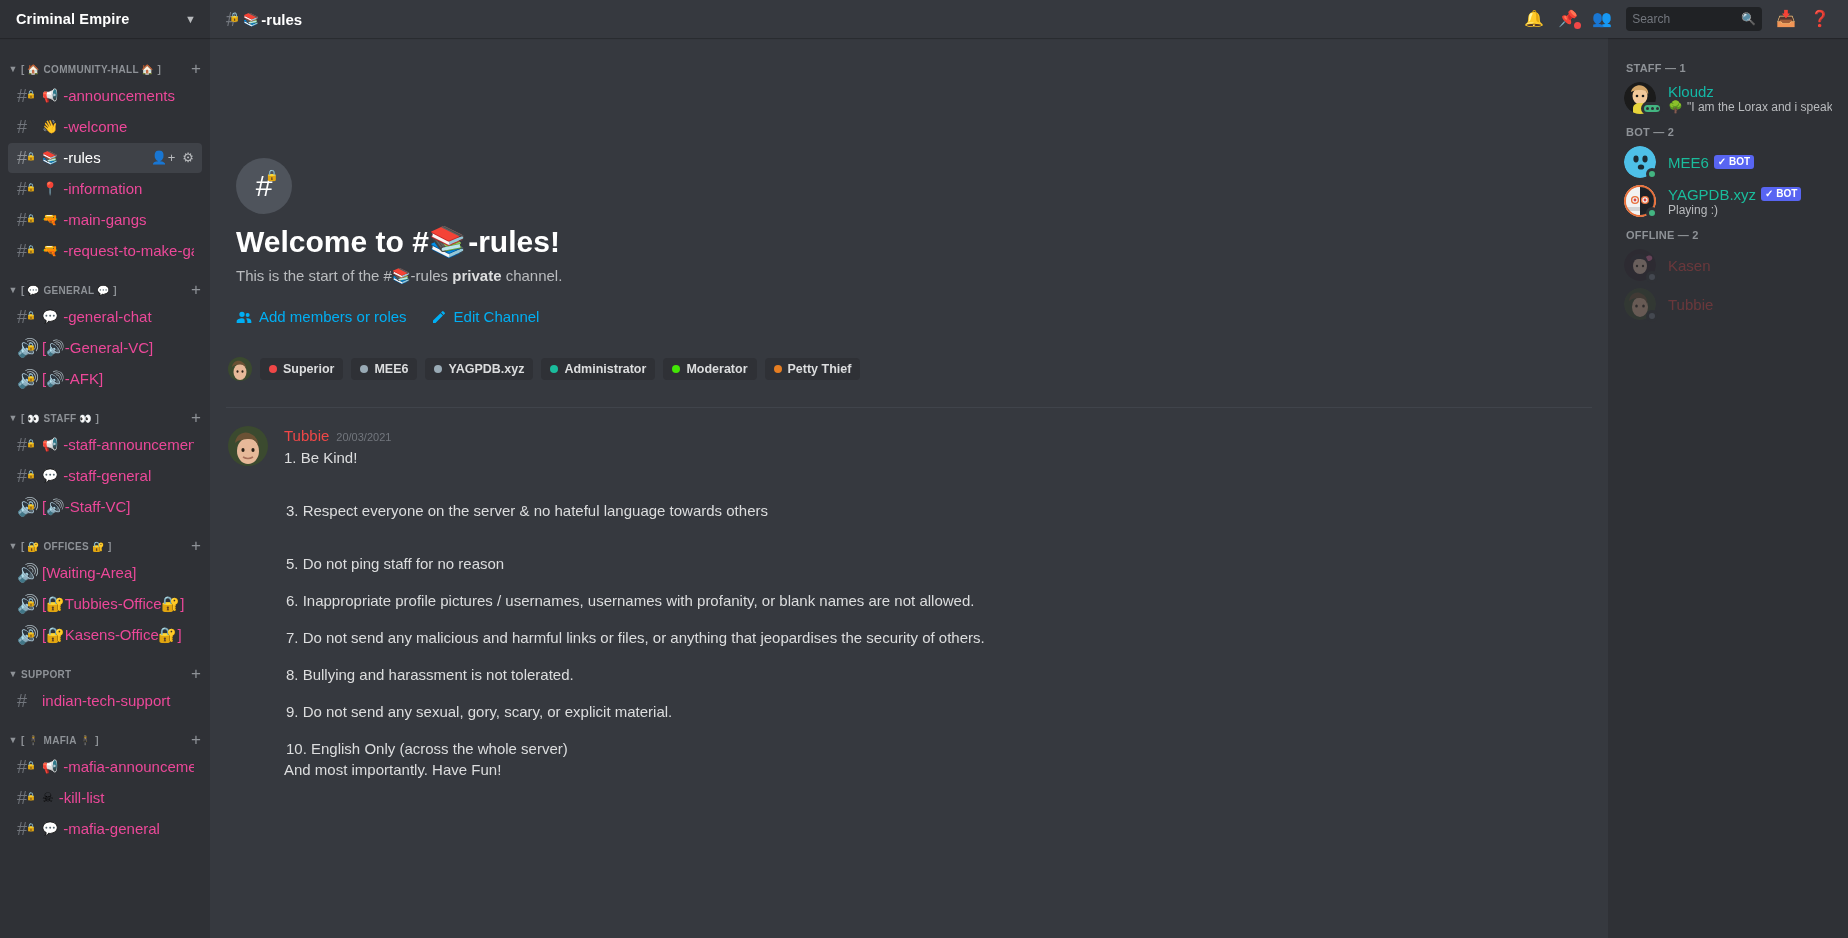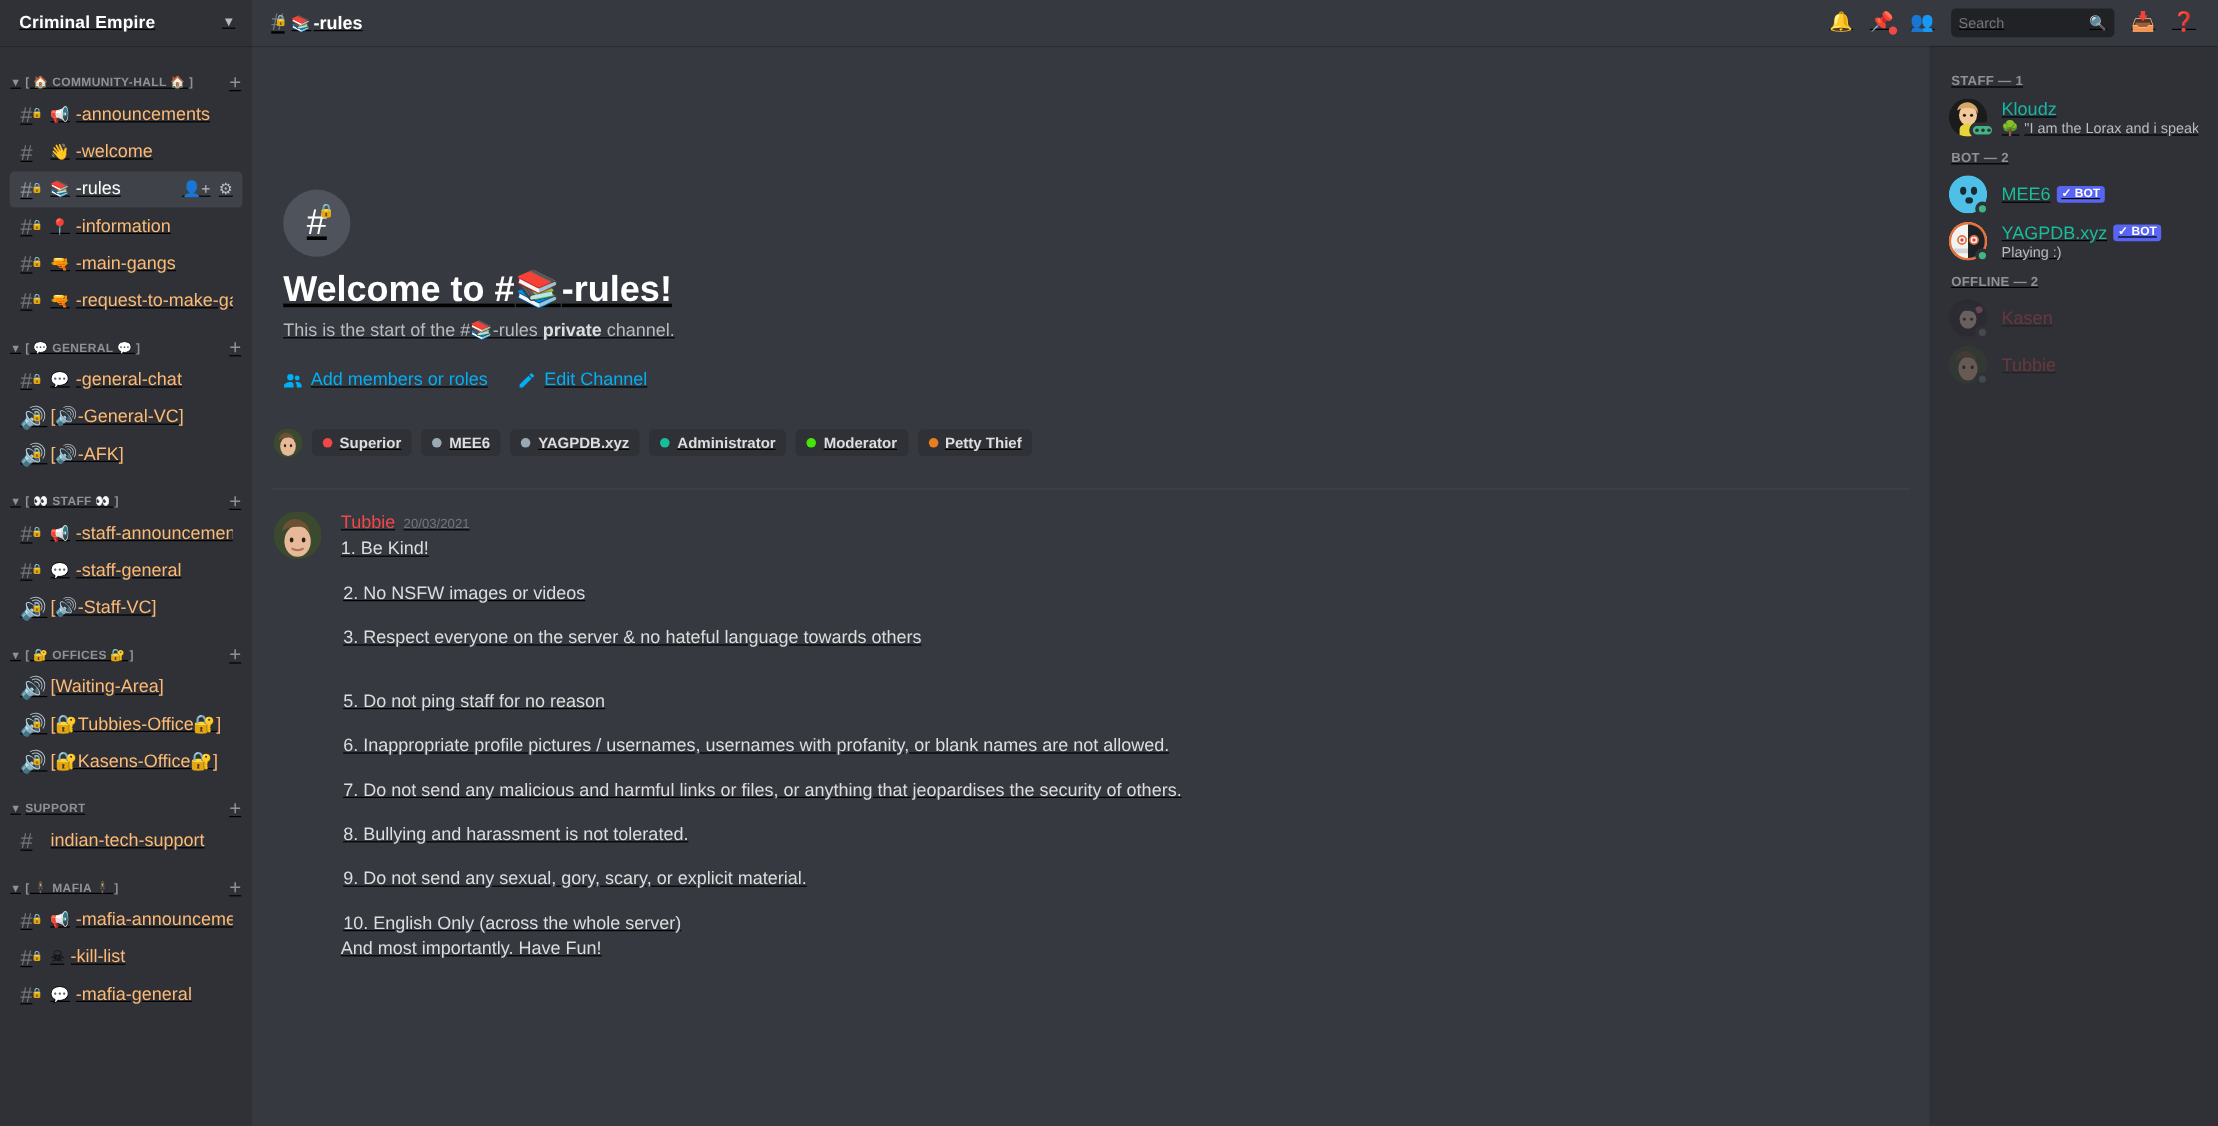--- a/index.html
+++ b/index.html
@@ -2,21 +2,21 @@
 <html><head>
 <meta charset="utf-8">
 <style>
   * { box-sizing: border-box; margin: 0; padding: 0; }
   html, body {
     width: 1848px; height: 938px;
     background: #36393f;
     font-family: "Liberation Sans", sans-serif;
     overflow: hidden;
   }
-  .app { display: flex; width: 1848px; height: 938px; text-decoration: underline; }
+  .app { display: flex; width: 1848px; height: 938px; }
 
   
   .sidebar { width: 210px; height: 938px; background: #2f3136; display: flex; flex-direction: column; flex: 0 0 210px; }
   .server-header {
     height: 38px; flex: 0 0 38px;
     display: flex; align-items: center; justify-content: space-between;
     padding: 0 14px 0 16px;
     box-shadow: 0 1px 0 rgba(4,4,5,.2), 0 1.5px 0 rgba(6,6,7,.05);
     cursor: pointer;
   }
@@ -39,21 +39,21 @@
   .chan {
     display: flex; align-items: center; gap: 5px;
     margin: 1px 8px; padding: 5px 8px 6px 9px;
     border-radius: 4px; cursor: pointer; position: relative;
   }
   .chan.active { background: #3f4248; }
   .chan-ico { flex: 0 0 20px; width: 20px; color: #72767d; font-size: 18px; line-height: 18px; position: relative; text-align: left; }
   .chan.active .chan-ico { color: #8e9297; }
   .lockdot { position: absolute; top: -1px; right: 1px; font-size: 8px; color: #72767d; }
   .chan-name {
-    color: #fdba74; font-size: 15px; white-space: nowrap; overflow: hidden;
+    color: #ec4899; font-size: 15px; white-space: nowrap; overflow: hidden;
     text-overflow: clip; flex: 1 1 auto; line-height: 19px;
   }
   .chan.active .chan-name { color: #fff; font-weight: 500; }
   .chan-actions { display: flex; gap: 7px; align-items: center; color: #b9bbbe; font-size: 13px; flex: 0 0 auto; }
   .em { font-size: 13px; letter-spacing: 0; }
 
   
   .main { flex: 1 1 auto; display: flex; flex-direction: column; background: #36393f; min-width: 0; }
   .topbar {
     height: 38px; flex: 0 0 38px; display: flex; align-items: center;
@@ -394,21 +394,20 @@
               </svg>
             </div>
             <div class="msg-body">
               <div class="msg-head">
                 <span class="msg-author" style="color: rgb(240, 71, 71);">Tubbie</span>
                 <span class="msg-ts">20/03/2021</span>
               </div>
               <div id="msglines">
                   <div class="msg-line">1. Be Kind!</div>
                   <div class="msg-gap"></div>
-                  <div class="msg-line indent">2. No NSFW images or videos</div>
                   <div class="msg-gap"></div>
                   <div class="msg-line indent">3. Respect everyone on the server &amp; no hateful language towards others</div>
                   <div class="msg-gap"></div>
                   <div class="msg-gap"></div>
                   <div class="msg-line indent">5. Do not ping staff for no reason</div>
                   <div class="msg-gap"></div>
                   <div class="msg-line indent">6. Inappropriate profile pictures / usernames, usernames with profanity, or blank names are not allowed.</div>
                   <div class="msg-gap"></div>
                   <div class="msg-line indent">7. Do not send any malicious and harmful links or files, or anything that jeopardises the security of others.</div>
                   <div class="msg-gap"></div>

